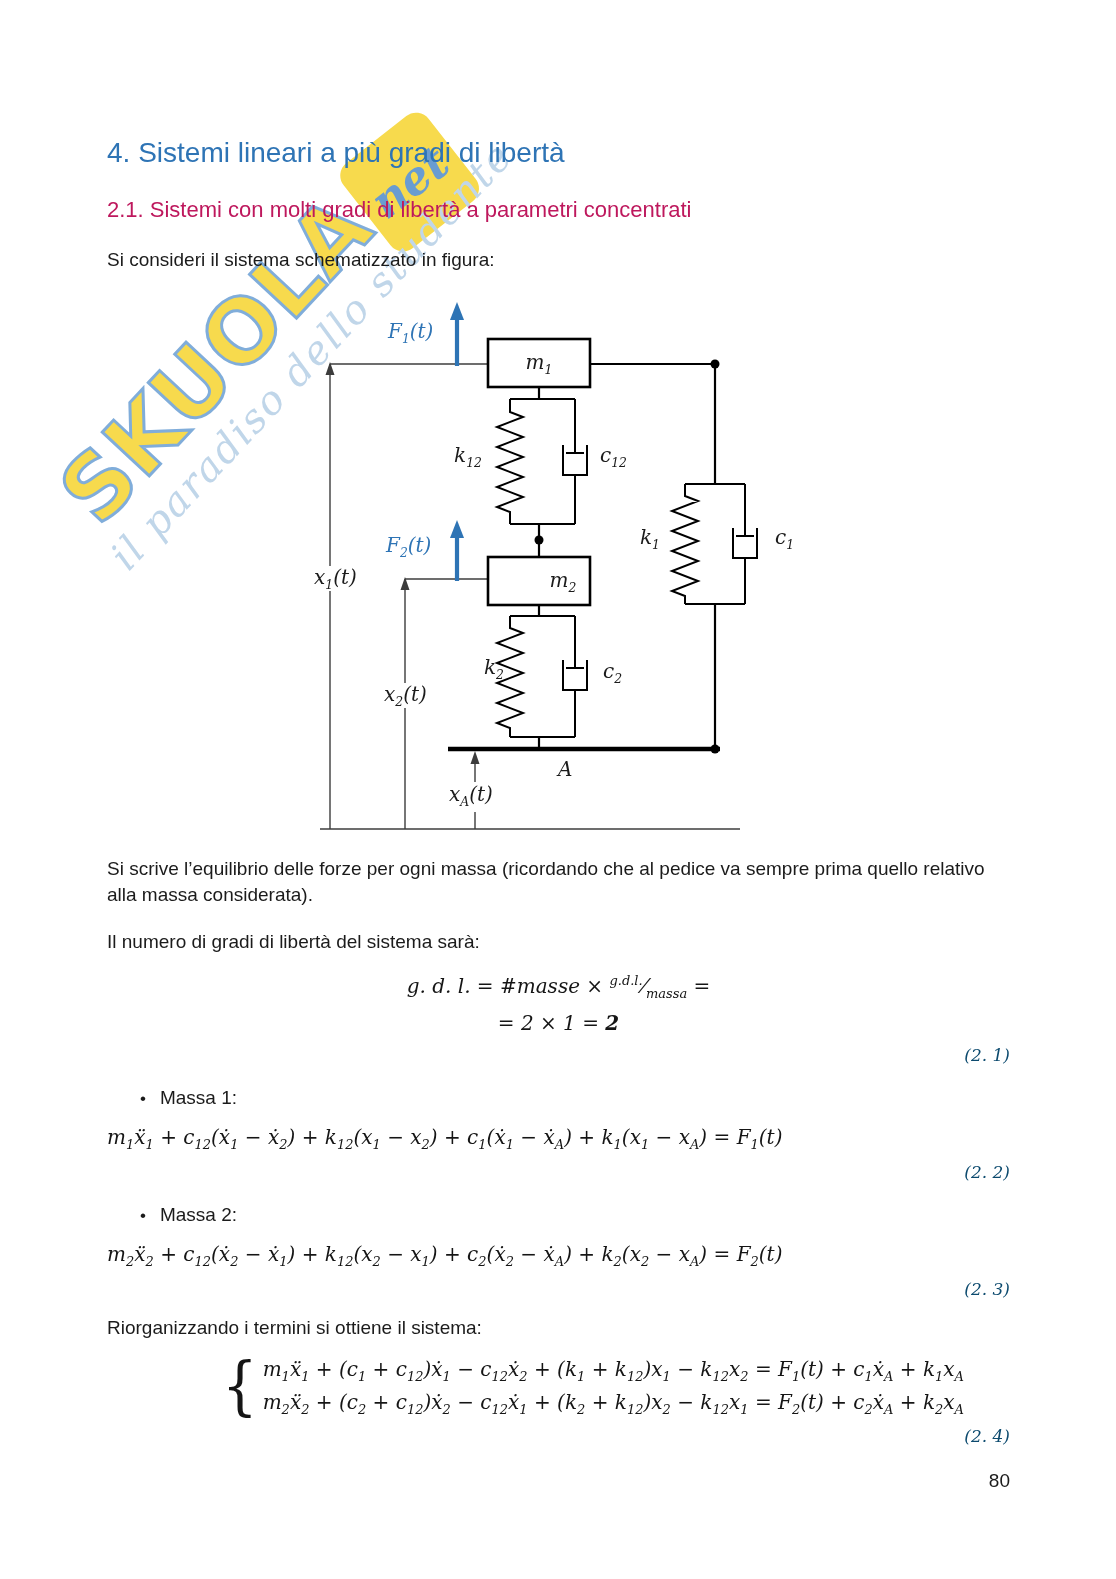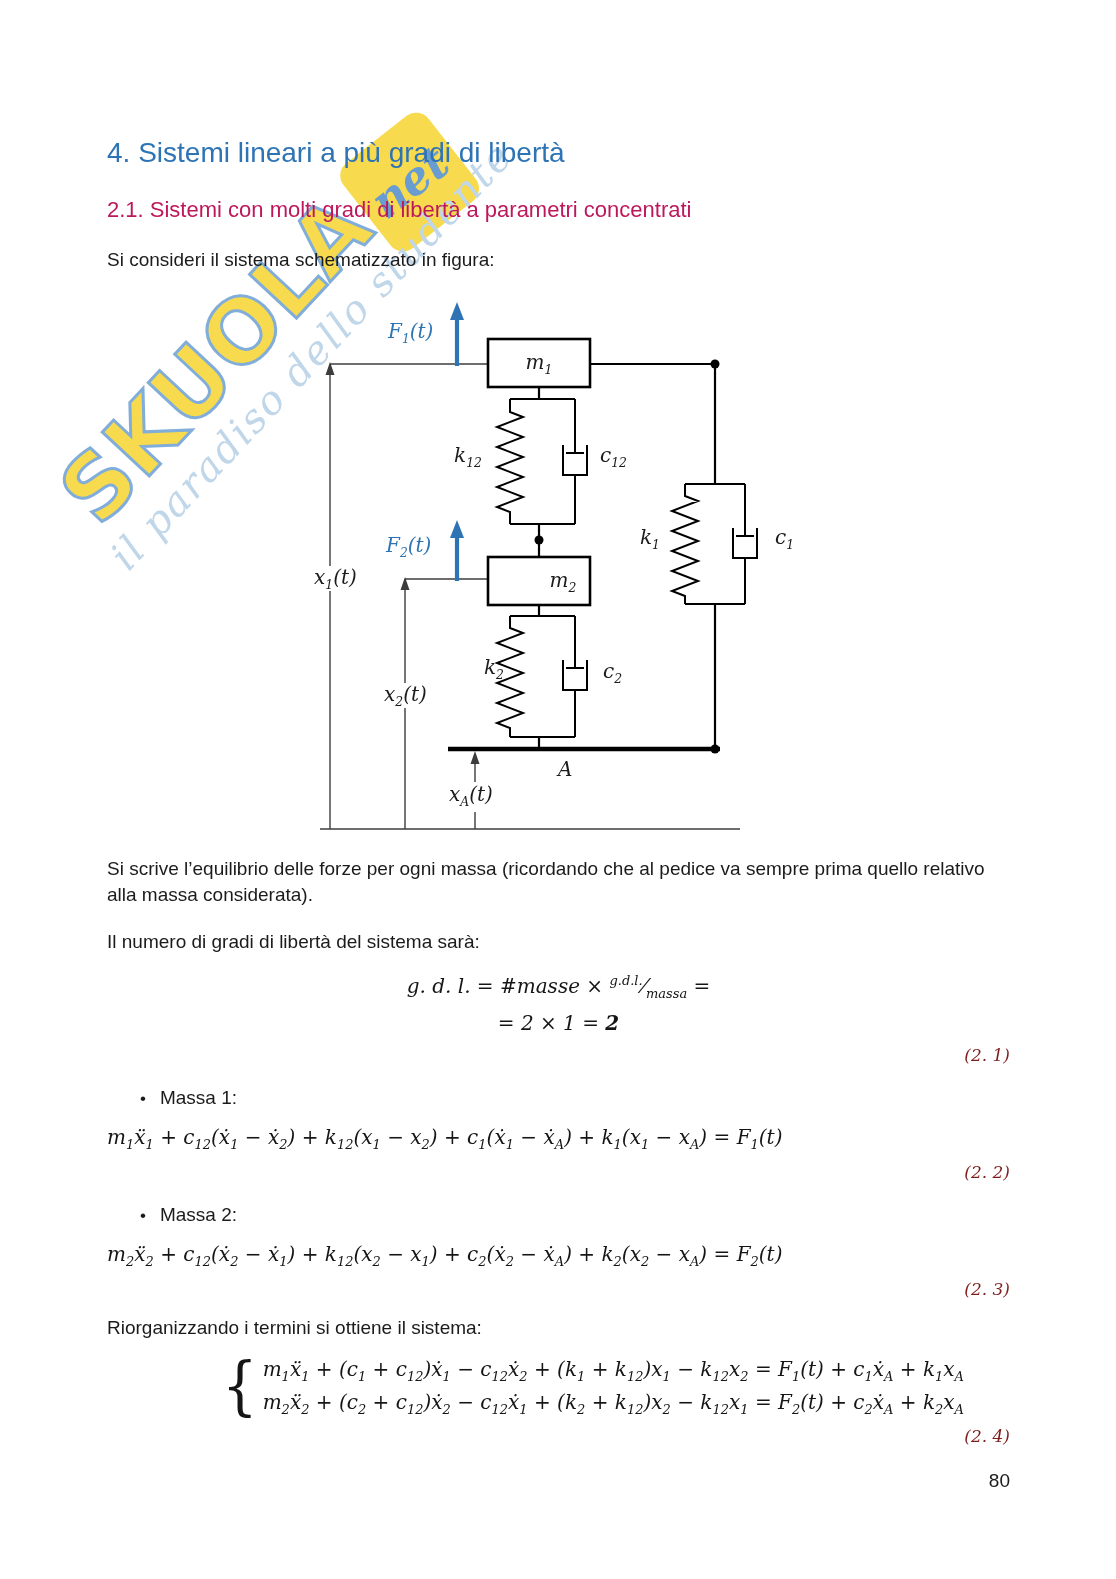--- a/index.html
+++ b/index.html
@@ -44,21 +44,21 @@
   .dlabel.boxed{width:102px;text-align:center;}
   .dlabel.ralign{text-align:right;}
   
   .math{font-family:"DejaVu Serif","DejaVu Sans",serif;font-style:italic;font-size:20px;color:#151515;}
   .math sub{font-size:.65em;}
   .math sup{font-size:.65em;}
   .eq-center{margin-top:18px;text-align:center;}
   .eq-center .eqline{margin-top:10px;}
   .eq-label{
     margin-top:10px;text-align:right;
-    font-family:"DejaVu Serif",serif;font-style:italic;font-size:17px;color:#7f1d1d;
+    font-family:"DejaVu Serif",serif;font-style:italic;font-size:17px;color:#0c4a6e;
   }
   .bullet-row{margin:22px 0 0 33px;display:flex;gap:14px;font-size:19px;align-items:baseline;}
   .bullet-glyph{font-size:17px;}
   .eq-single{margin-top:16px;text-align:left;}
   .system{display:flex;align-items:center;margin:12px 0 0 115px;}
   .system-brace{
     font-family:"DejaVu Serif",serif;font-style:normal;font-size:56px;
     transform:scaleY(1.12);margin-right:5px;color:#151515;
   }
   .system-lines .eqline{line-height:1.55;}

